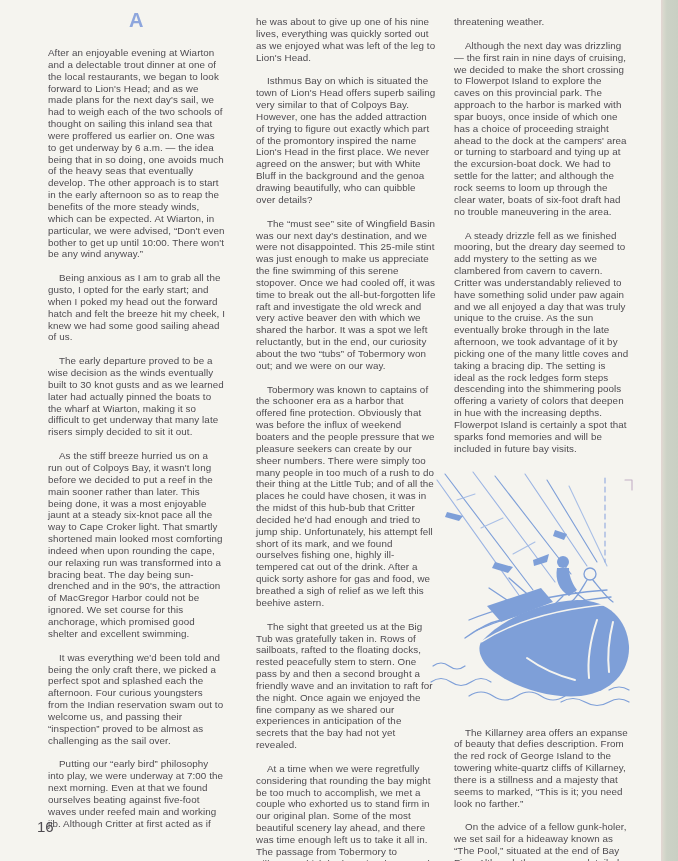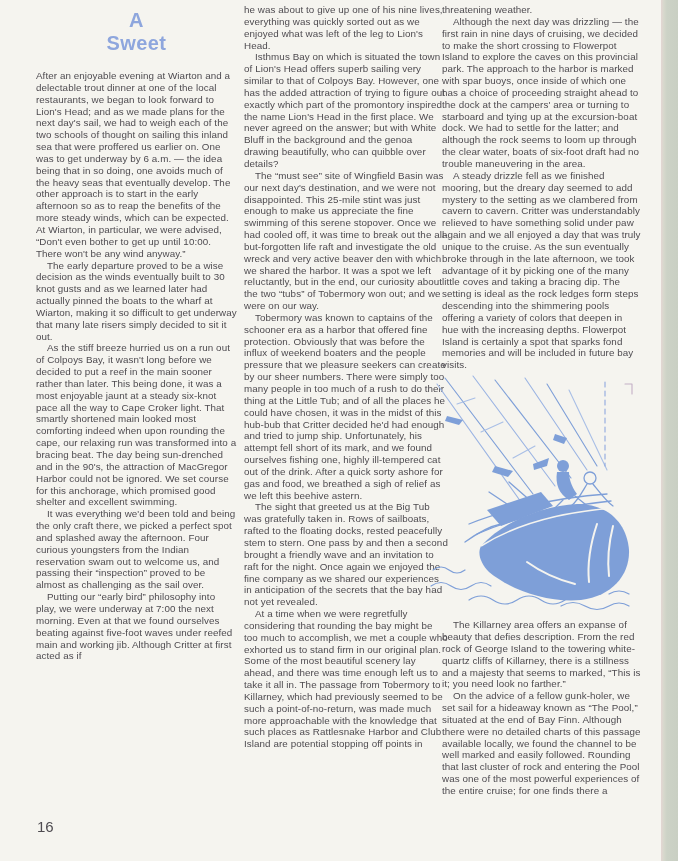--- a/index.html
+++ b/index.html
@@ -22,48 +22,48 @@
   #col3 { left:442px; width:199px; top:4px; }
 
   .article-title {
     text-align:center; color:#8ea6dd; font-weight:bold;
     font-size:20px; line-height:23px; letter-spacing:0.4px;
     padding-top:9px; margin-bottom:15px;
   }
   .article-title div { white-space:nowrap; }
 
   .body-text { font-size:9.8px; line-height:11.85px; color:#4e4b50; letter-spacing:0.08px; }
-  .body-text p.para { margin:0; text-indent:11px; }
+  .body-text p.para { margin:12px; text-indent:11px; }
   .cont p.para:first-child { text-indent:0; }
 
   .page-num {
     position:absolute; left:37px; top:818px;
     font-size:15px; color:#4e4b50;
   }
 
   .illustration {
     width:212px; height:238px;
     margin:3px 0 3px -13px;
   }
 </style>
 </head>
 <body>
 
 <div class="page">
 
   <div class="col" id="col1">
     <div class="article-title">
       <div>A</div>
-      <div>Sweet</div>
     </div>
     <div class="body-text cont">
         <p class="para">After an enjoyable evening at Wiarton and a delectable trout dinner at one of the local restaurants, we began to look forward to Lion's Head; and as we made plans for the next day's sail, we had to weigh each of the two schools of thought on sailing this inland sea that were proffered us earlier on. One was to get underway by 6 a.m. — the idea being that in so doing, one avoids much of the heavy seas that eventually develop. The other approach is to start in the early afternoon so as to reap the benefits of the more steady winds, which can be expected. At Wiarton, in particular, we were advised, “Don't even bother to get up until 10:00. There won't be any wind anyway.”</p>
+        <p class="para">Being anxious as I am to grab all the gusto, I opted for the early start; and when I poked my head out the forward hatch and felt the breeze hit my cheek, I knew we had some good sailing ahead of us.</p>
         <p class="para">The early departure proved to be a wise decision as the winds eventually built to 30 knot gusts and as we learned later had actually pinned the boats to the wharf at Wiarton, making it so difficult to get underway that many late risers simply decided to sit it out.</p>
         <p class="para">As the stiff breeze hurried us on a run out of Colpoys Bay, it wasn't long before we decided to put a reef in the main sooner rather than later. This being done, it was a most enjoyable jaunt at a steady six-knot pace all the way to Cape Croker light. That smartly shortened main looked most comforting indeed when upon rounding the cape, our relaxing run was transformed into a bracing beat. The day being sun-drenched and in the 90's, the attraction of MacGregor Harbor could not be ignored. We set course for this anchorage, which promised good shelter and excellent swimming.</p>
-        <p class="para">It was everything we'd been told and being the only craft there, we picked a perfect spot and splashed away the afternoon. Four curious youngsters from the Indian reservation swam out to welcome us, and passing their “inspection” proved to be almost as challenging as the sail over.</p>
+        <p class="para">It was everything we'd been told and being the only craft there, we picked a perfect spot and splashed each the afternoon. Four curious youngsters from the Indian reservation swam out to welcome us, and passing their “inspection” proved to be almost as challenging as the sail over.</p>
         <p class="para">Putting our “early bird” philosophy into play, we were underway at 7:00 the next morning. Even at that we found ourselves beating against five-foot waves under reefed main and working jib. Although Critter at first acted as if</p>
       </div>
   </div>
 
   <div class="col body-text cont" id="col2">
       <p class="para">he was about to give up one of his nine lives, everything was quickly sorted out as we enjoyed what was left of the leg to Lion's Head.</p>
       <p class="para">Isthmus Bay on which is situated the town of Lion's Head offers superb sailing very similar to that of Colpoys Bay. However, one has the added attraction of trying to figure out exactly which part of the promontory inspired the name Lion's Head in the first place. We never agreed on the answer; but with White Bluff in the background and the genoa drawing beautifully, who can quibble over details?</p>
       <p class="para">The “must see” site of Wingfield Basin was our next day's destination, and we were not disappointed. This 25-mile stint was just enough to make us appreciate the fine swimming of this serene stopover. Once we had cooled off, it was time to break out the all-but-forgotten life raft and investigate the old wreck and very active beaver den with which we shared the harbor. It was a spot we left reluctantly, but in the end, our curiosity about the two “tubs” of Tobermory won out; and we were on our way.</p>
       <p class="para">Tobermory was known to captains of the schooner era as a harbor that offered fine protection. Obviously that was before the influx of weekend boaters and the people pressure that we pleasure seekers can create by our sheer numbers. There were simply too many people in too much of a rush to do their thing at the Little Tub; and of all the places he could have chosen, it was in the midst of this hub-bub that Critter decided he'd had enough and tried to jump ship. Unfortunately, his attempt fell short of its mark, and we found ourselves fishing one, highly ill-tempered cat out of the drink. After a quick sorty ashore for gas and food, we breathed a sigh of relief as we left this beehive astern.</p>
       <p class="para">The sight that greeted us at the Big Tub was gratefully taken in. Rows of sailboats, rafted to the floating docks, rested peacefully stem to stern. One pass by and then a second brought a friendly wave and an invitation to raft for the night. Once again we enjoyed the fine company as we shared our experiences in anticipation of the secrets that the bay had not yet revealed.</p>

